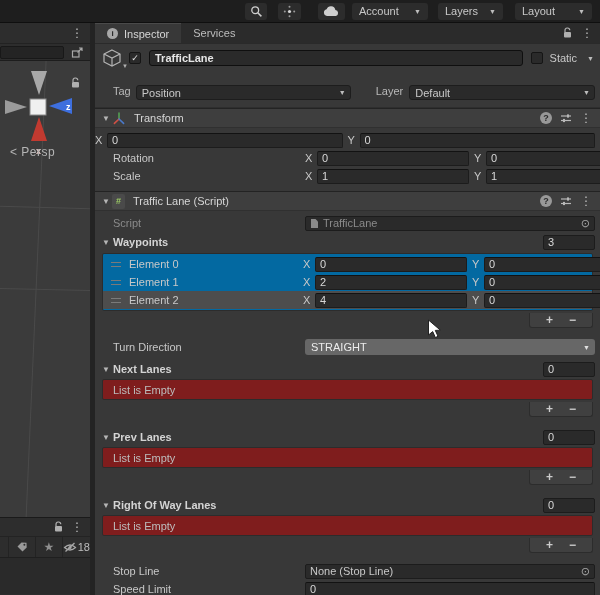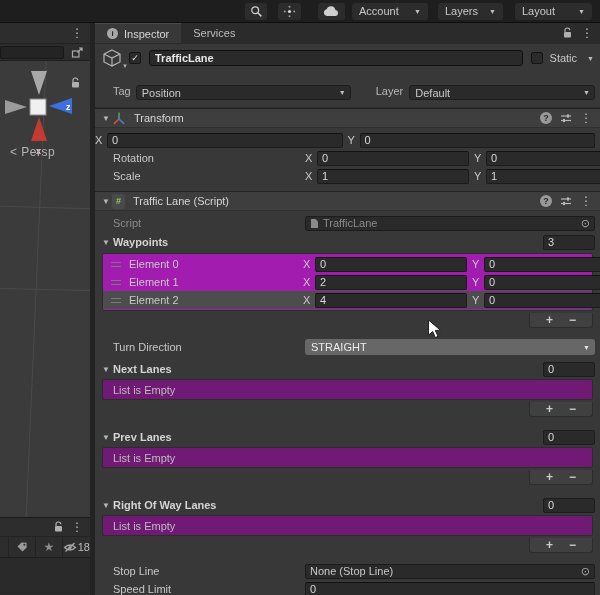--- a/index.html
+++ b/index.html
@@ -66,29 +66,29 @@
   .plabel { flex:0 0 210px; padding-left:18px; color:#c8c8c8; }
   .plabel.dim { color:#8a8a8a; }
   .vec { flex:1; display:flex; gap:5px; }
   .vgroup { flex:1; display:flex; align-items:center; min-width:0; }
   .axisl { width:8px; margin-right:4px; color:#c8c8c8; flex:none; }
   input.f { flex:1; min-width:0; height:15px; background:#2a2a2a; border:1px solid #1c1c1c; border-top-color:#121212; border-radius:2px; color:#d8d8d8; font-family:"Liberation Sans",sans-serif; font-size:11px; padding:0 4px; }
   .shead { display:flex; align-items:center; height:16px; margin:3px 5px 0 5px; }
   .shead .bold { font-weight:bold; color:#d4d4d4; margin-left:1px; }
   input.count { flex:none; width:52px; margin-left:auto; height:15px; background:#2a2a2a; border:1px solid #1c1c1c; border-radius:2px; color:#d8d8d8; font-family:"Liberation Sans",sans-serif; font-size:11px; padding:0 4px; }
 
-  .lbox { margin:3px 7px 0 7px; background:#a21caf; border:1px solid #2c2c2c; border-radius:2px; padding:1px 0; }
+  .lbox { margin:3px 7px 0 7px; background:#0369a1; border:1px solid #2c2c2c; border-radius:2px; padding:1px 0; }
   .lrow { display:flex; align-items:center; height:18px; padding-right:3px; }
   .lrow.selected { background:#4d4d4d; }
   .hcol { flex:0 0 26px; display:flex; justify-content:center; }
   .handle { width:10px; height:5px; border-top:1px solid #7a7a7a; border-bottom:1px solid #7a7a7a; }
   .elabel { flex:0 0 174px; color:#c8c8c8; }
   .lfoot { height:15px; width:64px; margin:2px 7px 0 auto; background:#404040; border:1px solid #2c2c2c; border-top:none; border-radius:0 0 3px 3px; display:flex; align-items:center; justify-content:center; gap:16px; }
   .lfoot span { color:#cccccc; font-size:12px; font-weight:bold; line-height:10px; }
-  .ebox { margin:2px 7px 0 7px; height:21px; background:#701a75; border:1px solid #2c2c2c; border-radius:2px; display:flex; align-items:center; padding-left:10px; color:#bdbdbd; }
+  .ebox { margin:2px 7px 0 7px; height:21px; background:#7f1d1d; border:1px solid #2c2c2c; border-radius:2px; display:flex; align-items:center; padding-left:10px; color:#bdbdbd; }
 
   .dd-hover { position:relative; flex:1; height:16px; background:#676767; border-radius:3px; display:flex; align-items:center; padding:0 16px 0 6px; color:#ececec; }
   .dd-hover .dd-arrow { position:absolute; right:5px; color:#e0e0e0; }
 
   .objfield { flex:1; height:15px; background:#2a2a2a; border:1px solid #1c1c1c; border-radius:2px; display:flex; align-items:center; padding:0 4px; min-width:0; }
   .objfield .otext { margin-left:4px; }
   .objfield .otext.dim { color:#8a8a8a; }
   .picker { margin-left:auto; color:#a8a8a8; font-size:11px; line-height:1; }
   .setbtn { margin:4px 7px 0 7px; height:15px; background:#5a5a5a; border:1px solid #303030; border-radius:3px; color:#e4e4e4; display:flex; align-items:center; justify-content:center; }
 

